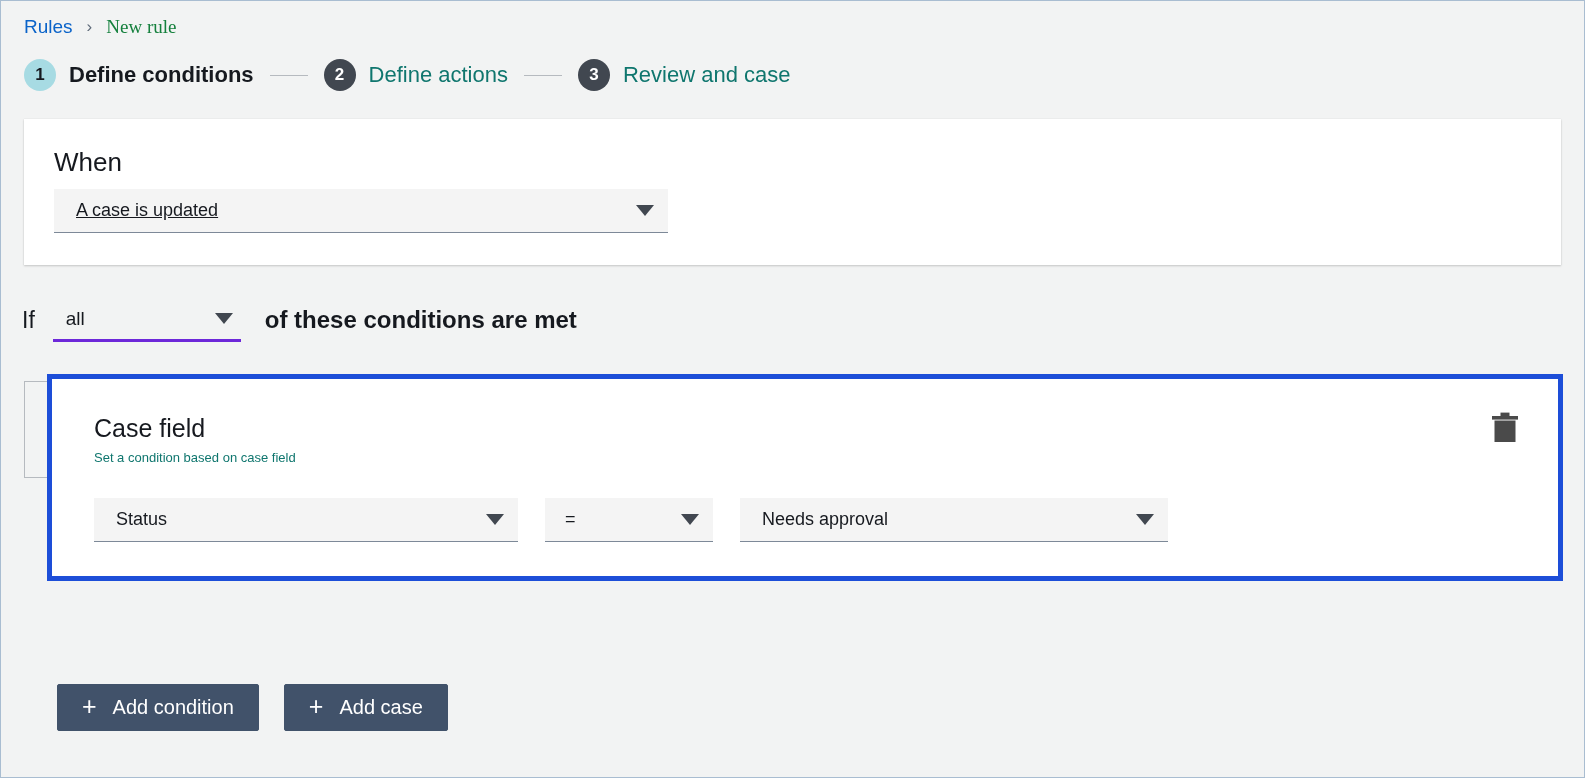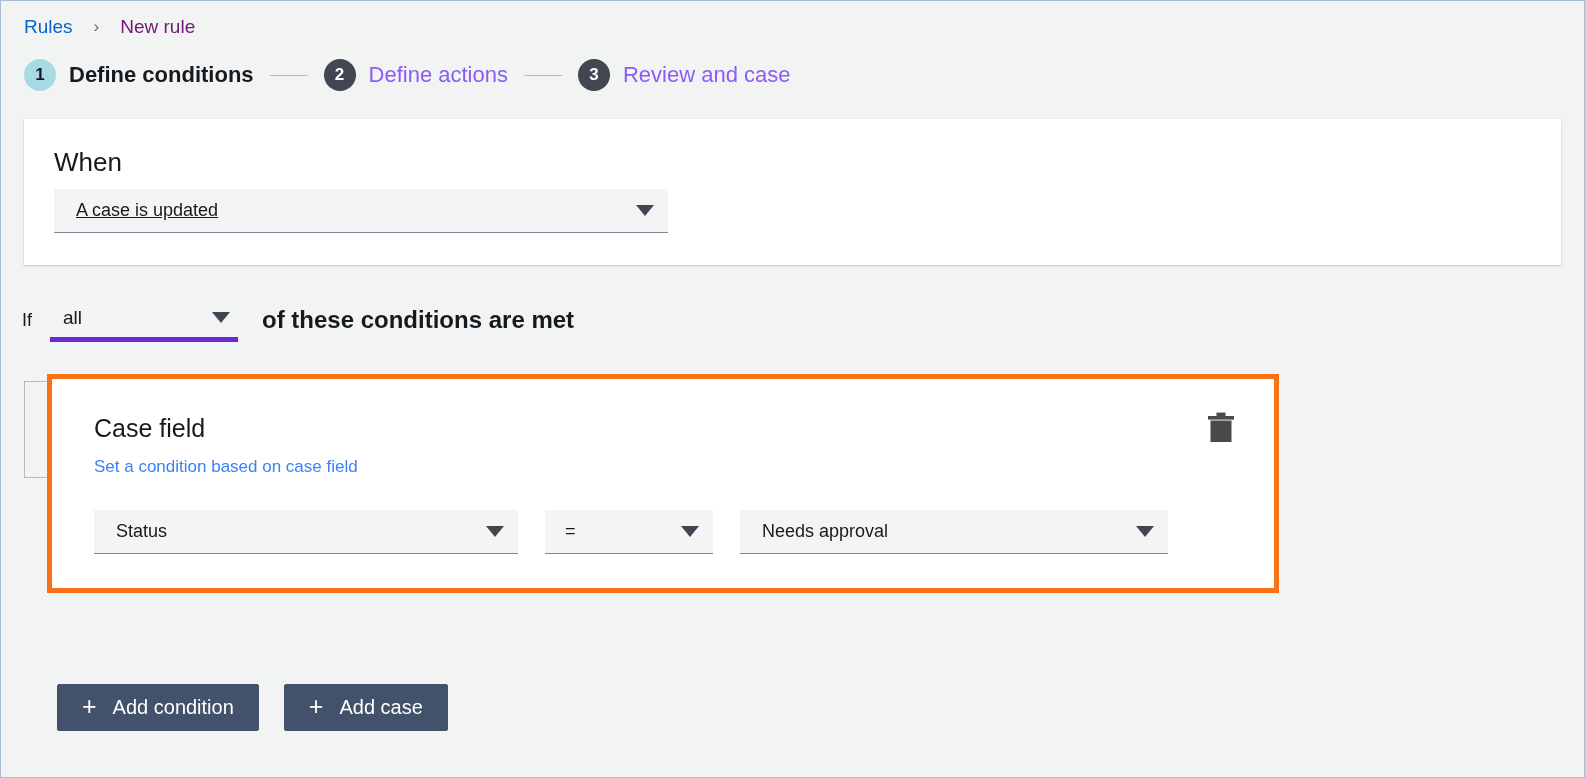--- a/index.html
+++ b/index.html
@@ -15,36 +15,37 @@
     background: #f2f3f3;
     color: #16191f;
     border: 1px solid #a9bdd1;
     position: relative;
   }
 
   
   .breadcrumb {
     display: flex;
     align-items: center;
-    gap: 21px;
+    gap: 14px;
     padding: 14px 0 0 23px;
     font-size: 19px;
     line-height: 24px;
   }
   .breadcrumb-link {
     color: #0a63c9;
     cursor: pointer;
     text-decoration: none;
   }
   .breadcrumb-sep {
     color: #5f6b7a;
     font-size: 17px;
   }
   .breadcrumb-current {
-    color: #701a75;
+    color: #15803d;
+    font-family: Liberation Serif, serif;
   }
 
   
   .stepper {
     display: flex;
     align-items: center;
     padding: 20px 0 0 23px;
   }
   .step {
     display: flex;
@@ -73,21 +74,21 @@
   }
   .step-label {
     font-size: 22px;
     white-space: nowrap;
   }
   .step-label.active {
     font-weight: bold;
     color: #16191f;
   }
   .step-label.inactive {
-    color: #8b5cf6;
+    color: #0f766e;
   }
   .step-connector {
     width: 38px;
     height: 1px;
     background: #b6babf;
     margin: 0 16px;
     flex: 0 0 auto;
   }
 
   
@@ -139,30 +140,30 @@
   }
 
   
   .if-row {
     display: flex;
     align-items: center;
     padding: 33px 0 0 21px;
     gap: 0;
   }
   .if-label {
-    font-size: 18px;
+    font-size: 23px;
     color: #16191f;
     margin-right: 18px;
   }
   .select.plain {
     background: transparent;
     width: 188px;
     padding-left: 13px;
     padding-right: 8px;
-    border-bottom: 5px solid #6d28d9;
+    border-bottom: 3px solid #6d28d9;
     justify-content: space-between;
   }
   .select.plain .value { font-size: 19px; }
   .if-suffix {
     font-size: 24px;
     color: #16191f;
     font-weight: bold;
     margin-left: 24px;
   }
 
@@ -182,40 +183,40 @@
     border-top: 1px solid #b6babf;
     border-bottom: 1px solid #b6babf;
     box-sizing: border-box;
   }
 
   
   .condition-wrap {
     position: absolute;
     left: 46px;
     top: 0;
-    width: 1232px;
-    border: 5px solid #f97316;
+    width: 1516px;
+    border: 5px solid #1d4ed8;
     background: #ffffff;
   }
   .condition-card {
     position: relative;
     background: #ffffff;
     padding: 34px 0 34px 42px;
     min-height: 188px;
   }
   .condition-title {
     font-size: 25px;
     color: #16191f;
     font-weight: normal;
     line-height: 30px;
   }
   .condition-sub {
-    font-size: 17px;
-    color: #3b82f6;
-    margin-top: 14px;
+    font-size: 13px;
+    color: #0f766e;
+    margin-top: 7px;
   }
   .condition-row {
     display: flex;
     align-items: flex-start;
     margin-top: 33px;
     gap: 27px;
   }
   .select.field-select { width: 424px; gap: 40px; }
   .select.op-select   { width: 168px; padding-left: 20px; }
   .select.val-select  { width: 428px; gap: 36px; }

